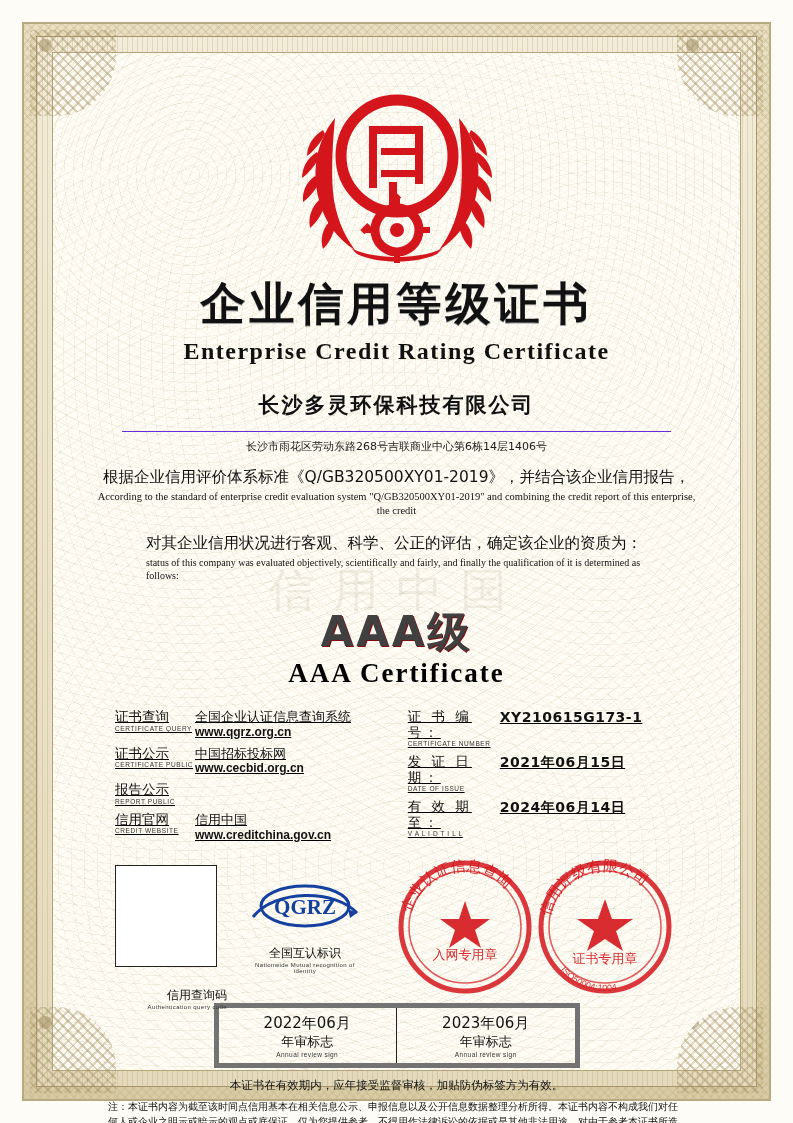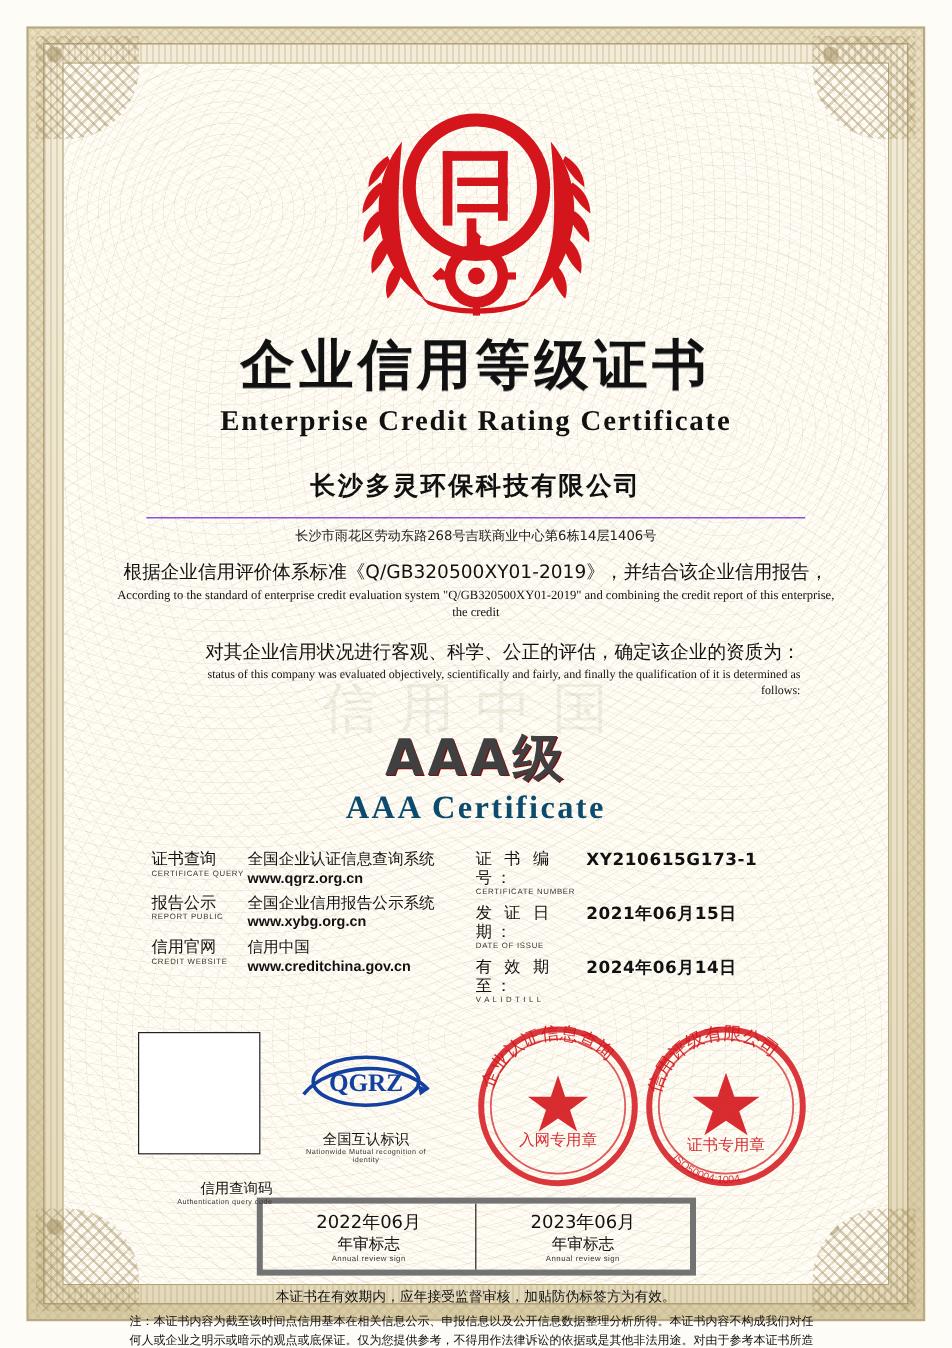--- a/index.html
+++ b/index.html
@@ -94,41 +94,41 @@
     margin:12px 36px 0 36px;text-align:center;
   }
   .para .cn{
     font-family:"DejaVu Sans", sans-serif;
     font-size:15.5px;color:#111;line-height:1.45;
   }
   .para .en{
     font-family:"Liberation Serif", serif;
     font-size:10.5px;color:#111;margin-top:2px;line-height:1.3;
   }
-  .para2{margin-top:14px;text-align:right;padding-left:50px;padding-right:30px;}
+  .para2{margin-top:14px;text-align:left;padding-left:50px;padding-right:30px;}
   .para2 .cn{font-size:15.5px;}
   .para2 .en{font-size:10px;}
 
   
   .grade-cn{
     margin-top:22px;
     font-family:"DejaVu Sans", sans-serif;
     font-size:42px;font-weight:bold;color:#404040;letter-spacing:3px;
     text-shadow:1px 1px 0 #7d0d10;
   }
   .grade-en{
     font-family:"Liberation Serif", serif;
-    font-size:27px;font-weight:bold;color:#0c4a6e;letter-spacing:2px;
+    font-size:27px;font-weight:bold;color:#000000;letter-spacing:2px;
     margin-top:-2px;
   }
 
   
   .info{
-    display:flex;justify-content:center;
-    margin:20px 55px 0 55px;text-align:left;
+    display:flex;justify-content:space-between;
+    margin:20px 55px 0 55px;text-align:left;text-decoration:underline;
   }
   .info-left,.info-right{width:48%;}
   .irow{display:flex;align-items:flex-start;margin-bottom:7px;}
   .lbl{width:80px;flex:0 0 80px;}
   .lbl .cn{font-family:"DejaVu Sans",sans-serif;font-size:13.5px;color:#111;display:block;line-height:1.15;}
   .lbl .en{font-family:"Liberation Sans",sans-serif;font-size:6.5px;color:#333;letter-spacing:.6px;display:block;}
   .val{flex:1;}
   .val .cn{font-family:"DejaVu Sans",sans-serif;font-size:13px;color:#111;display:block;line-height:1.2;}
   .val .url{font-family:"Liberation Sans",sans-serif;font-size:12px;color:#111;display:block;font-weight:bold;}
   .info-right .lbl{width:92px;flex:0 0 92px;}
@@ -282,29 +282,35 @@
           <div class="lbl">
             <span class="cn">证书查询</span>
             <span class="en">CERTIFICATE QUERY</span>
           </div>
           <div class="val">
             <span class="cn">全国企业认证信息查询系统</span>
             <span class="url">www.qgrz.org.cn</span>
           </div>
         </div>
 
+        <div class="irow">
+          <div class="lbl">
+            <span class="cn">证书公示</span>
+            <span class="en">CERTIFICATE PUBLIC</span>
+          </div>
+          <div class="val">
+            <span class="cn">中国招标投标网</span>
+            <span class="url">www.cecbid.org.cn</span>
+          </div>
+        </div>
 
         <div class="irow">
           <div class="lbl">
             <span class="cn">报告公示</span>
             <span class="en">REPORT PUBLIC</span>
-          </div>
-          <div class="val">
-            <span class="cn">全国企业信用报告公示系统</span>
-            <span class="url">www.xybg.org.cn</span>
           </div>
         </div>
 
         <div class="irow">
           <div class="lbl">
             <span class="cn">信用官网</span>
             <span class="en">CREDIT WEBSITE</span>
           </div>
           <div class="val">
             <span class="cn">信用中国</span>

